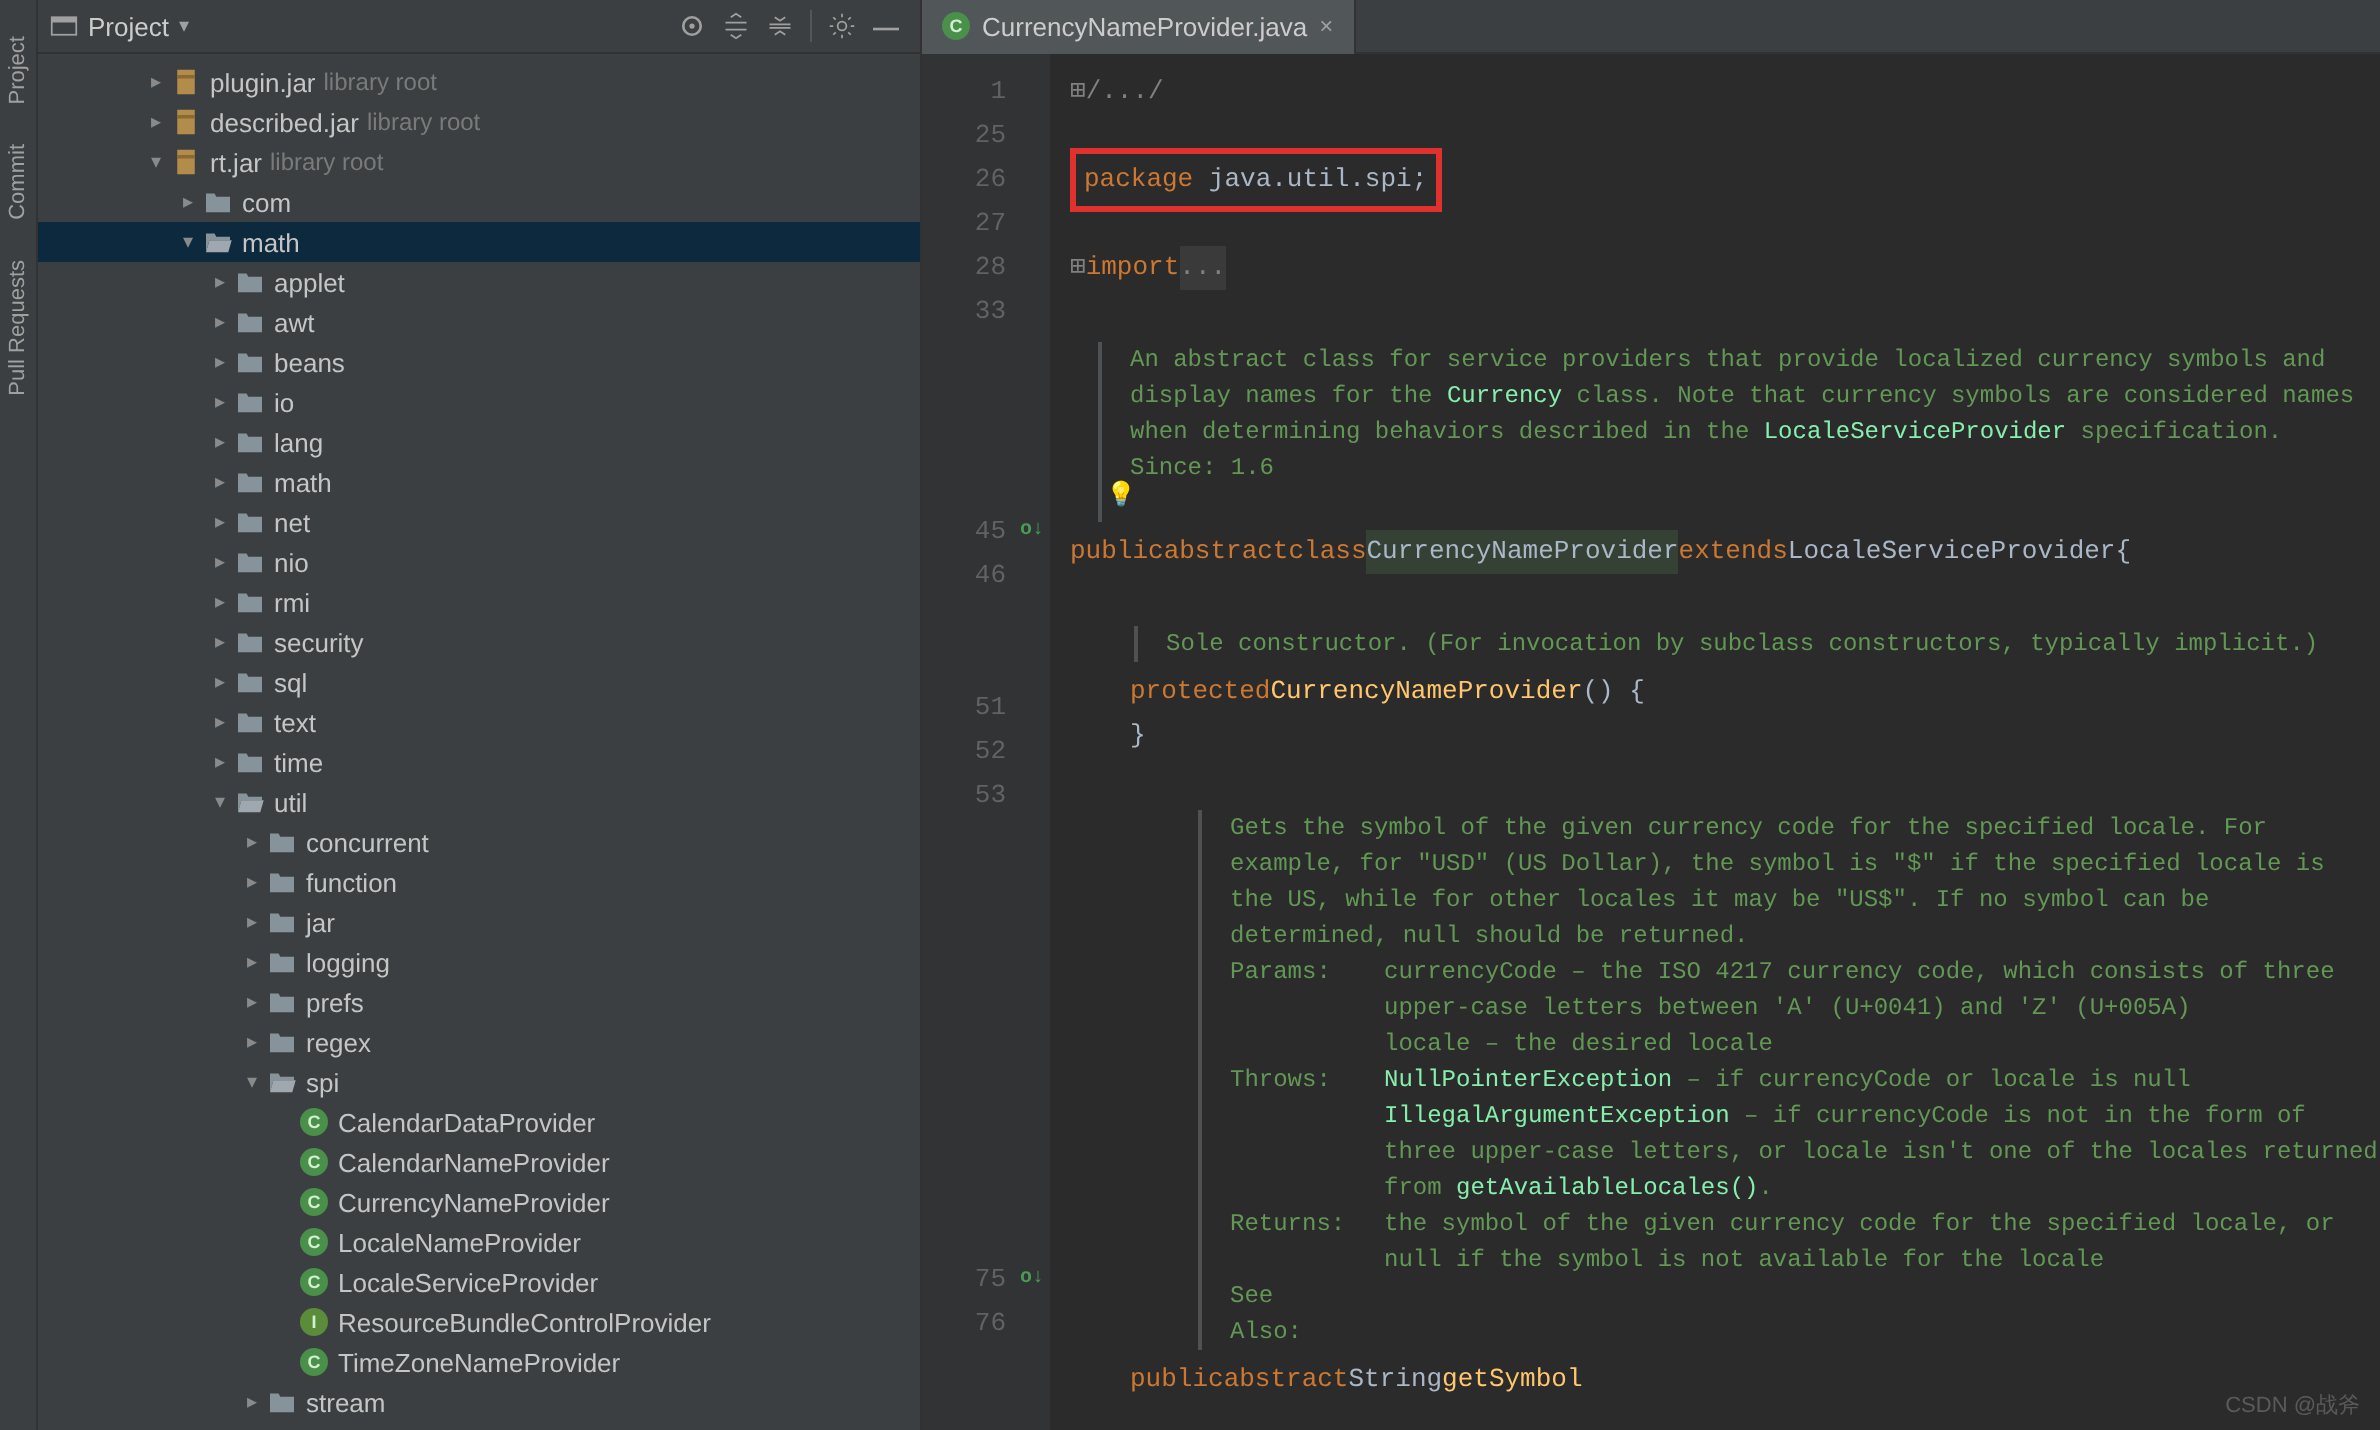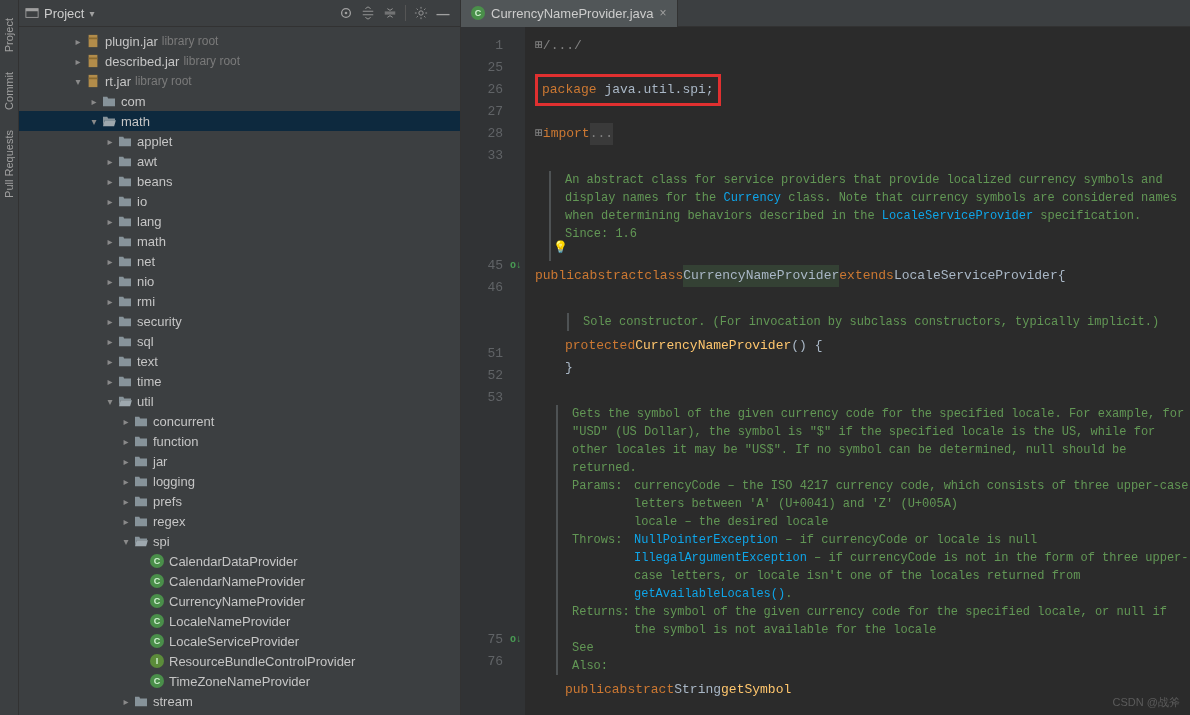--- a/index.html
+++ b/index.html
@@ -35,25 +35,25 @@
 .gutter { width:46px; background:#313335; text-align:right; color:#606366; padding:8px 4px 0 0; user-select:none; }
 .gutter div { height:22px; }
 .marker-col { width:18px; background:#313335; padding-top:8px; }
 .marker-col div { height:22px; display:flex; align-items:center; justify-content:center; }
 .ovr { color:#499c54; font-size:10px; font-weight:bold; }
 .code { flex:1; padding:8px 0 0 10px; overflow:hidden; }
 .c-line { height:22px; display:flex; align-items:center; }
 .c-comment { color:#808080; }
 .c-keyword { color:#cc7832; }
 .c-method { color:#ffc66d; }
-.c-link { color:#0ea5e9; }
+.c-link { color:#86efac; }
 .c-pale { color:#808080; }
 .redbox { border:3px solid #e03030; padding:2px 4px; }
 .javadoc { border-left:2px solid #4e5254; padding-left:14px; margin:4px 0 4px 14px; color:#629755; font-style:normal; font-size:12px; line-height:18px; }
-.javadoc .row { display:flex; gap:2px; }
+.javadoc .row { display:flex; gap:17px; }
 .javadoc .tag { width:60px; flex-shrink:0; }
 .javadoc .wide { flex:1; }
 .bulb { color:#e6b422; font-size:12px; margin-left:-12px; position:relative; top:-4px; }
 .watermark { position:absolute; bottom:5px; right:10px; color:#7a7a7a; font-size:11px; opacity:.6; }
 </style>
 </head>
 <body>
 
 <div class="container">
   <div class="vrail">
@@ -518,21 +518,21 @@
         <div class="javadoc" style="margin-left:32px"><span>Sole constructor. (For invocation by subclass constructors, typically implicit.)</span></div>
         <div class="c-line" style="padding-left:30px">
             <span class="c-keyword">protected</span> 
             <span class="c-method">CurrencyNameProvider</span>
             <span>() {</span>
           </div>
         <div class="c-line" style="padding-left:30px">
             <span>}</span>
           </div>
         <div class="c-line"></div>
-        <div class="javadoc" style="margin-left:21px">
+        <div class="javadoc" style="margin-left:64px">
           <div>Gets the symbol of the given currency code for the specified locale. For example, for "USD" (US Dollar), the symbol is "$" if the specified locale is the US, while for other locales it may be "US$". If no symbol can be determined, null should be returned.</div>
           <div class="row">
               <span class="tag">Params:</span>
               <span class="wide" style="white-space:pre-line">currencyCode – the ISO 4217 currency code, which consists of three upper-case letters between 'A' (U+0041) and 'Z' (U+005A)
 locale – the desired locale</span>
             </div>
           <div class="row">
               <span class="tag">Throws:</span>
               <span class="wide"><span class="c-link">NullPointerException</span><span> – if currencyCode or locale is null</span><br><span class="c-link">IllegalArgumentException</span><span> – if currencyCode is not in the form of three upper-case letters, or locale isn't one of the locales returned from </span><span class="c-link">getAvailableLocales()</span><span>.</span></span>
             </div>

